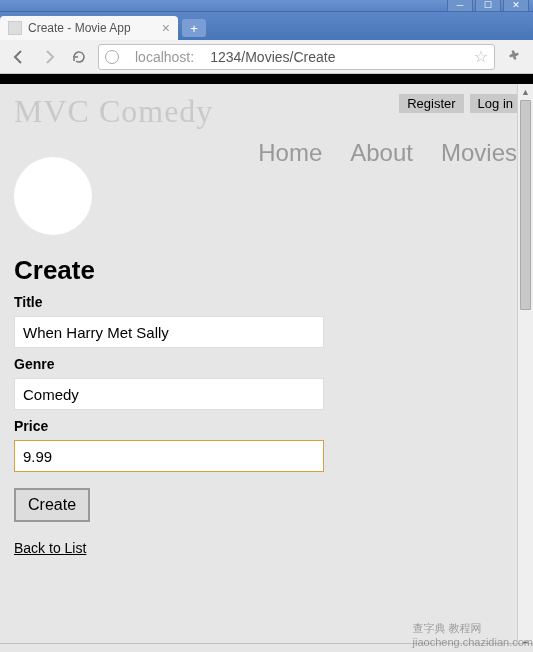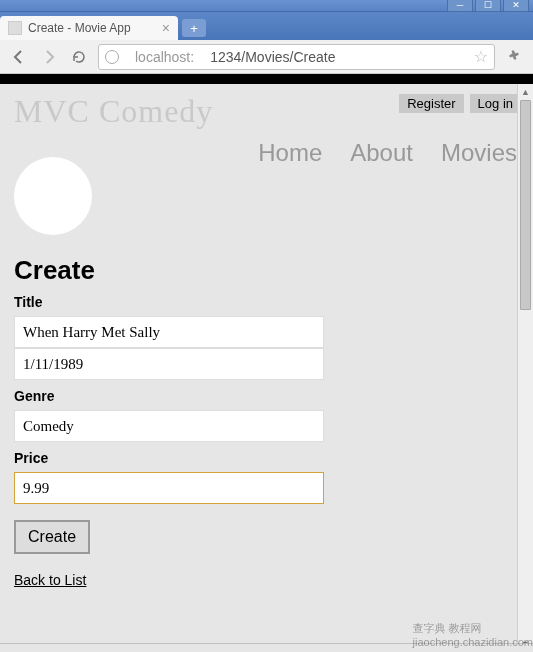--- a/index.html
+++ b/index.html
@@ -205,21 +205,21 @@
       margin-top: 8px;
       margin-bottom: 6px;
     }
     .text-input {
       width: 310px;
       height: 32px;
       border: 1px solid #ddd;
       background: #fff;
       padding: 0 8px;
       font-size: 15px;
-      font-family: Liberation Serif, serif;
+      font-family: Liberation Sans, sans-serif;
       display: block;
     }
     .text-input.focused {
       border: 1px solid #d4a238;
       outline: none;
     }
     .create-btn {
       margin-top: 16px;
       padding: 6px 12px;
       font-size: 16px;
@@ -357,21 +357,20 @@
         <span>About</span>
         <span>Movies</span>
       </div>
       <div class="whitecircle"></div>
 
       <h1 class="create">Create</h1>
 
       <div class="field-label">Title</div>
       <input class="text-input" value="When Harry Met Sally" style="">
 
-      <input class="text-input" value="1/11/1989" style="">
 
       <div class="field-label">Genre</div>
       <input class="text-input" value="Comedy" style="">
 
       <div class="field-label">Price</div>
       <input class="text-input focused" value="9.99" style="">
 
       <button class="create-btn">Create</button>
       <br>
       <a class="back-link">Back to List</a>

